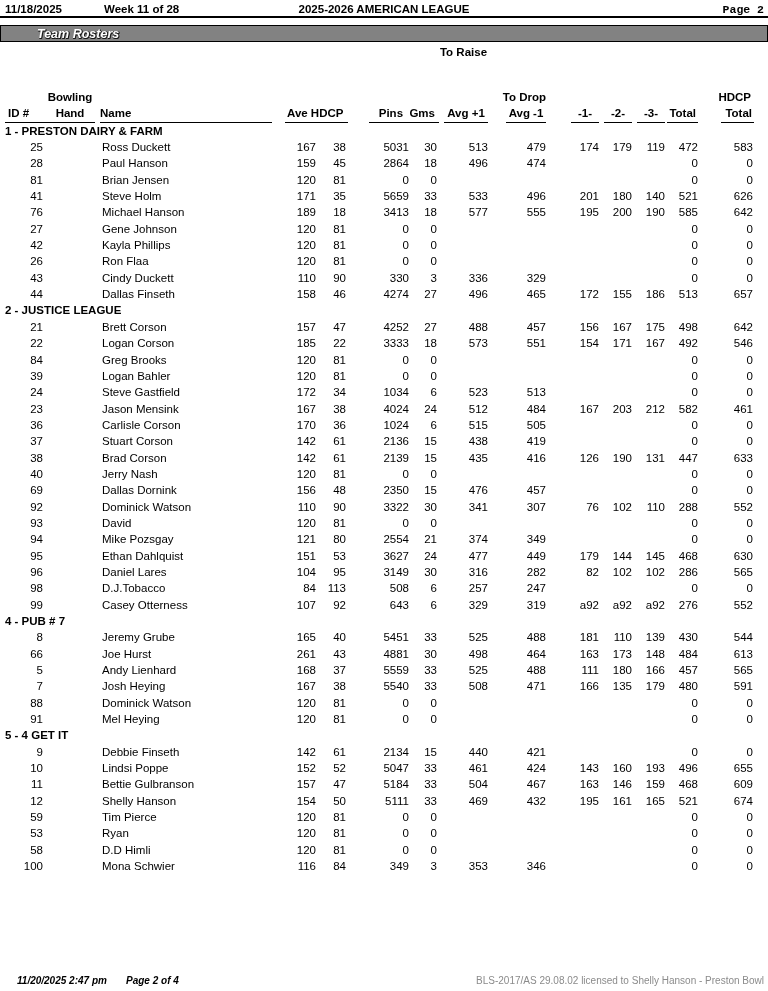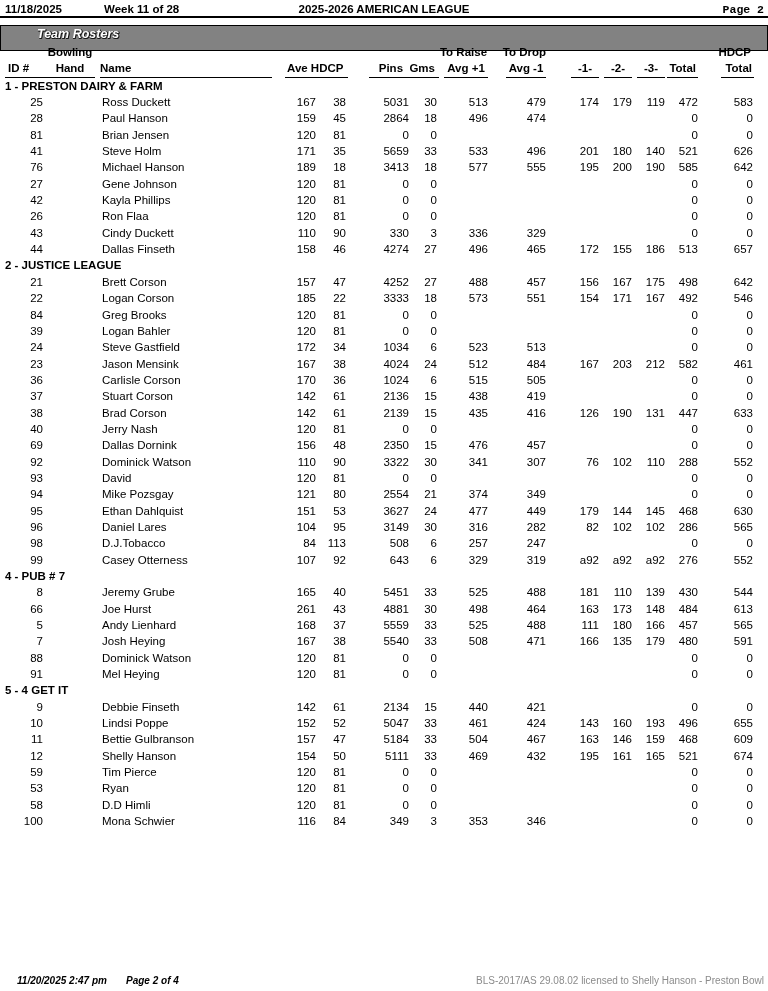--- a/index.html
+++ b/index.html
@@ -10,21 +10,21 @@
   }
   
   .topbar { position:absolute; top:3px; left:0; right:0; height:14px; font-size:11.5px; font-weight:bold; }
   .topbar .date { position:absolute; left:5px; }
   .topbar .week { position:absolute; left:68px;margin-left:36px; }
   .topbar .league { position:absolute; left:0; right:0; text-align:center; }
   .topbar .pageno { position:absolute; right:4px;font-family:Liberation Mono, monospace; }
   .toprule { position:absolute; top:16px; left:0; right:0; height:2px; background:#000; }
   
   .rosterbar {
-    position:absolute; top:25px; left:0; right:0; height:26px;
+    position:absolute; top:25px; left:0; right:0; height:17px;
     background:#828282; border:1px solid #000;text-align:center;
   }
   .rosterbar .bartext {
     position:absolute; left:36px; top:1px; font-size:12.5px; font-weight:bold; font-style:italic;
     color:#fff; text-shadow:1px 1px 0 #1a1a1a, 1px 0 0 #1a1a1a, 0 1px 0 #1a1a1a;
   }
   
   table.roster { position:absolute; top:44px; left:5px; width:751px; border-collapse:collapse; table-layout:fixed; }
   table.roster td { font-size:11.5px; line-height:16.35px; height:16.35px; overflow:hidden; white-space:nowrap; }
   thead td { font-weight:bold; vertical-align:bottom; height:30px; line-height:12.5px; }
@@ -32,21 +32,21 @@
   .u  { display:inline-block; border-bottom:1px solid #000; }
   .ctr { text-align:center; }
   .rgt { text-align:right; }
   .lft { text-align:left; }
   
   .uw-id   { width:40px; text-align:left; padding-left:3px; }
   .uw-hand { width:50px; text-align:center; }
   .uw-name { width:172px; text-align:left; }
   .uw-aveh { width:63px; text-align:left; padding-left:2px; }
   .uw-pins { width:70px; text-align:right; padding-right:4px; white-space:pre; }
-  .uw-rd   { width:44px; text-align:center; }
+  .uw-rd   { width:44px; text-align:center;margin-top:45px; }
   .uw-dd   { width:40px; text-align:center; }
   .uw-g    { width:28px; text-align:center; }
   .uw-tot  { width:31px; text-align:right; padding-right:2px; }
   .uw-ht   { width:33px; text-align:right; padding-right:2px; }
   .padr2 { padding-right:2px; }
   
   td.c-id   { text-align:right; padding-right:2px; }
   td.c-hand { text-align:center; }
   td.c-name { text-align:left; padding-left:7px; }
   td.c-ave, td.c-hdcp, td.c-pins, td.c-gms, td.c-raise, td.c-drop,

